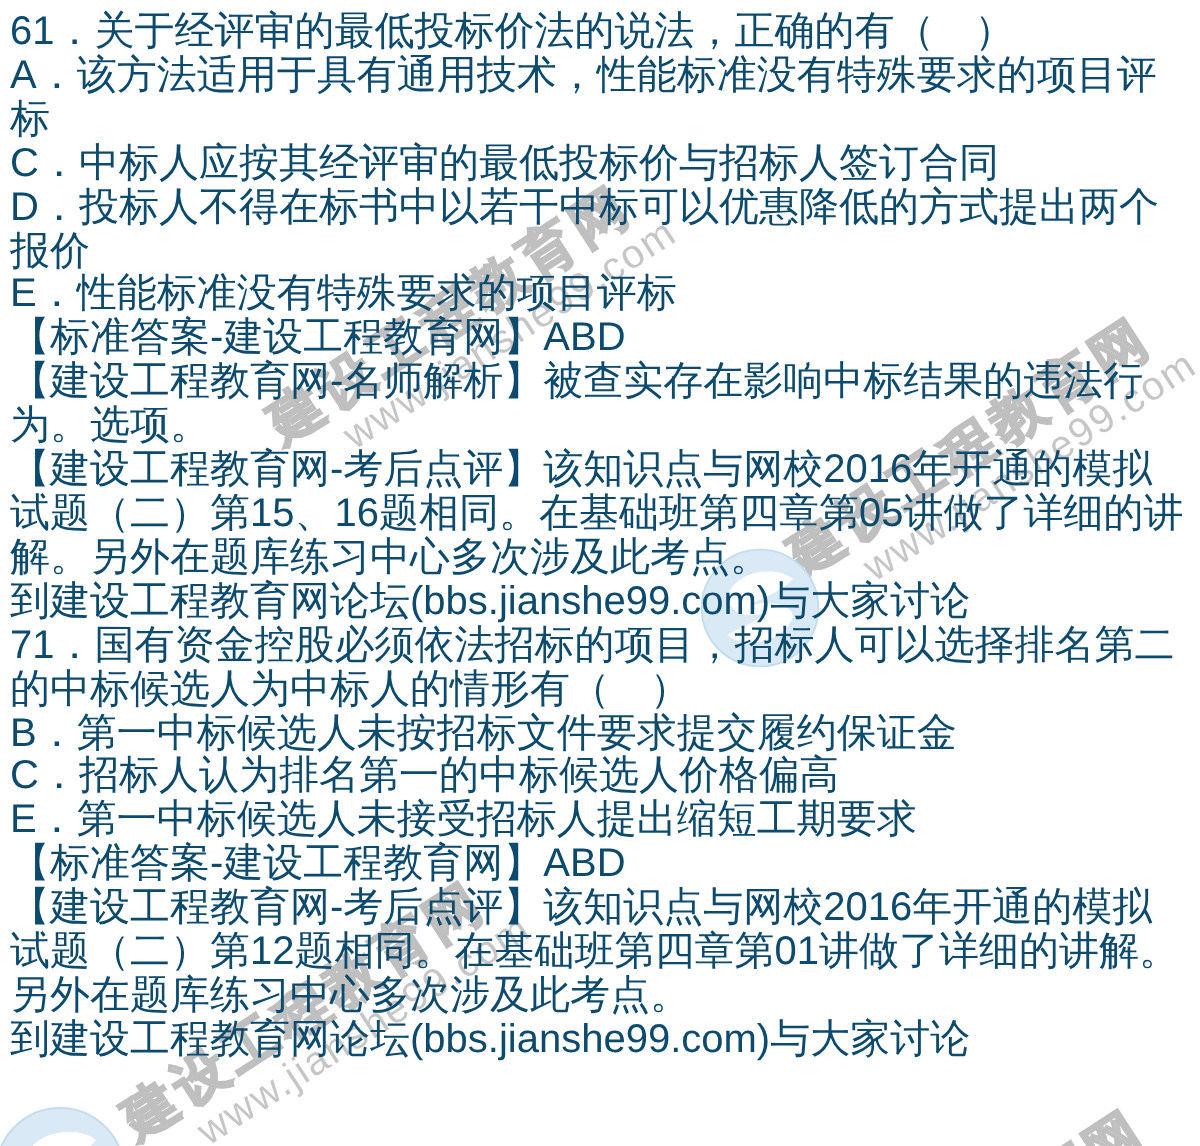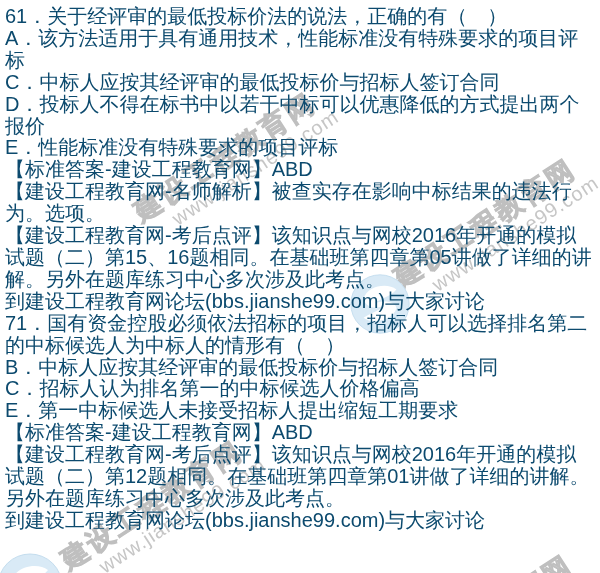--- a/index.html
+++ b/index.html
@@ -98,21 +98,21 @@
       <p>D．投标人不得在标书中以若干中标可以优惠降低的方式提出两个报价</p>
       <p>E．性能标准没有特殊要求的项目评标</p>
       <p>【标准答案-建设工程教育网】ABD</p>
       <p>【建设工程教育网-名师解析】被查实存在影响中标结果的违法行为。选项。</p>
       <p>【建设工程教育网-考后点评】该知识点与网校2016年开通的模拟试题（二）第15、16题相同。在基础班第四章第05讲做了详细的讲解。另外在题库练习中心多次涉及此考点。</p>
       <p>到建设工程教育网论坛(bbs.jianshe99.com)与大家讨论</p>
     </section>
 
     <section>
       <p>71．国有资金控股必须依法招标的项目，招标人可以选择排名第二的中标候选人为中标人的情形有（　）</p>
-      <p>B．中标人应按其经评审的最低投标价与招标人签订合同</p>
+      <p>B．第一中标候选人未按招标文件要求提交履约保证金</p>
       <p>C．招标人认为排名第一的中标候选人价格偏高</p>
       <p>E．第一中标候选人未接受招标人提出缩短工期要求</p>
       <p>【标准答案-建设工程教育网】ABD</p>
       <p>【建设工程教育网-考后点评】该知识点与网校2016年开通的模拟试题（二）第12题相同。在基础班第四章第01讲做了详细的讲解。另外在题库练习中心多次涉及此考点。</p>
       <p>到建设工程教育网论坛(bbs.jianshe99.com)与大家讨论</p>
     </section>
 
   </div>
 </div>
 

